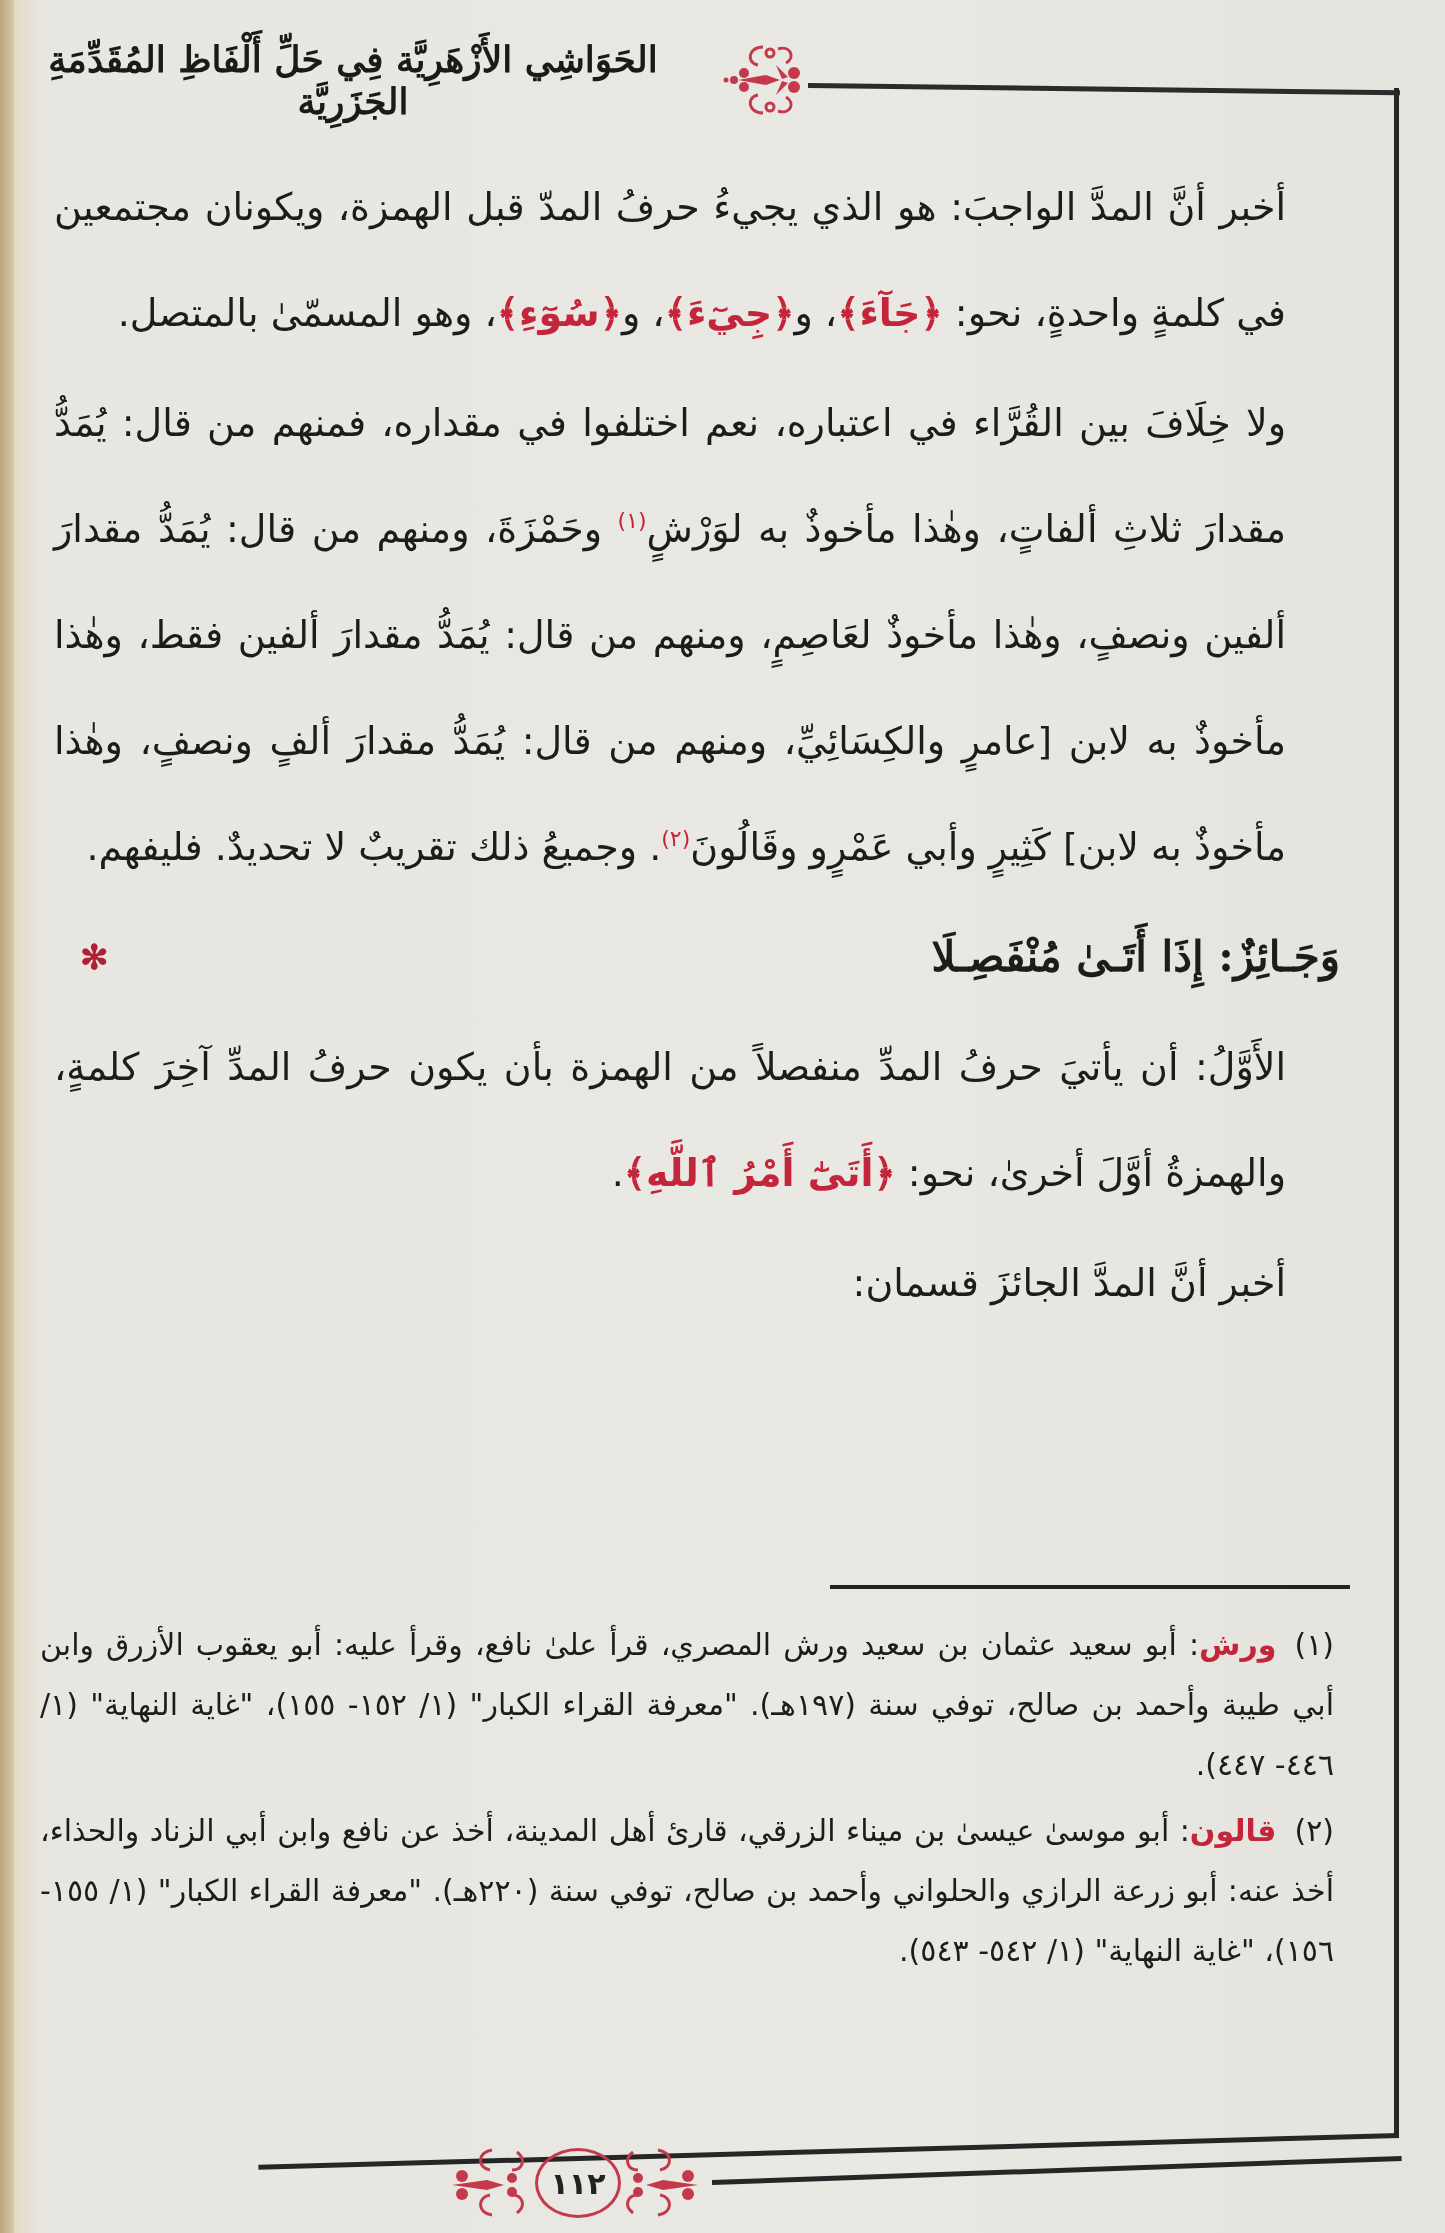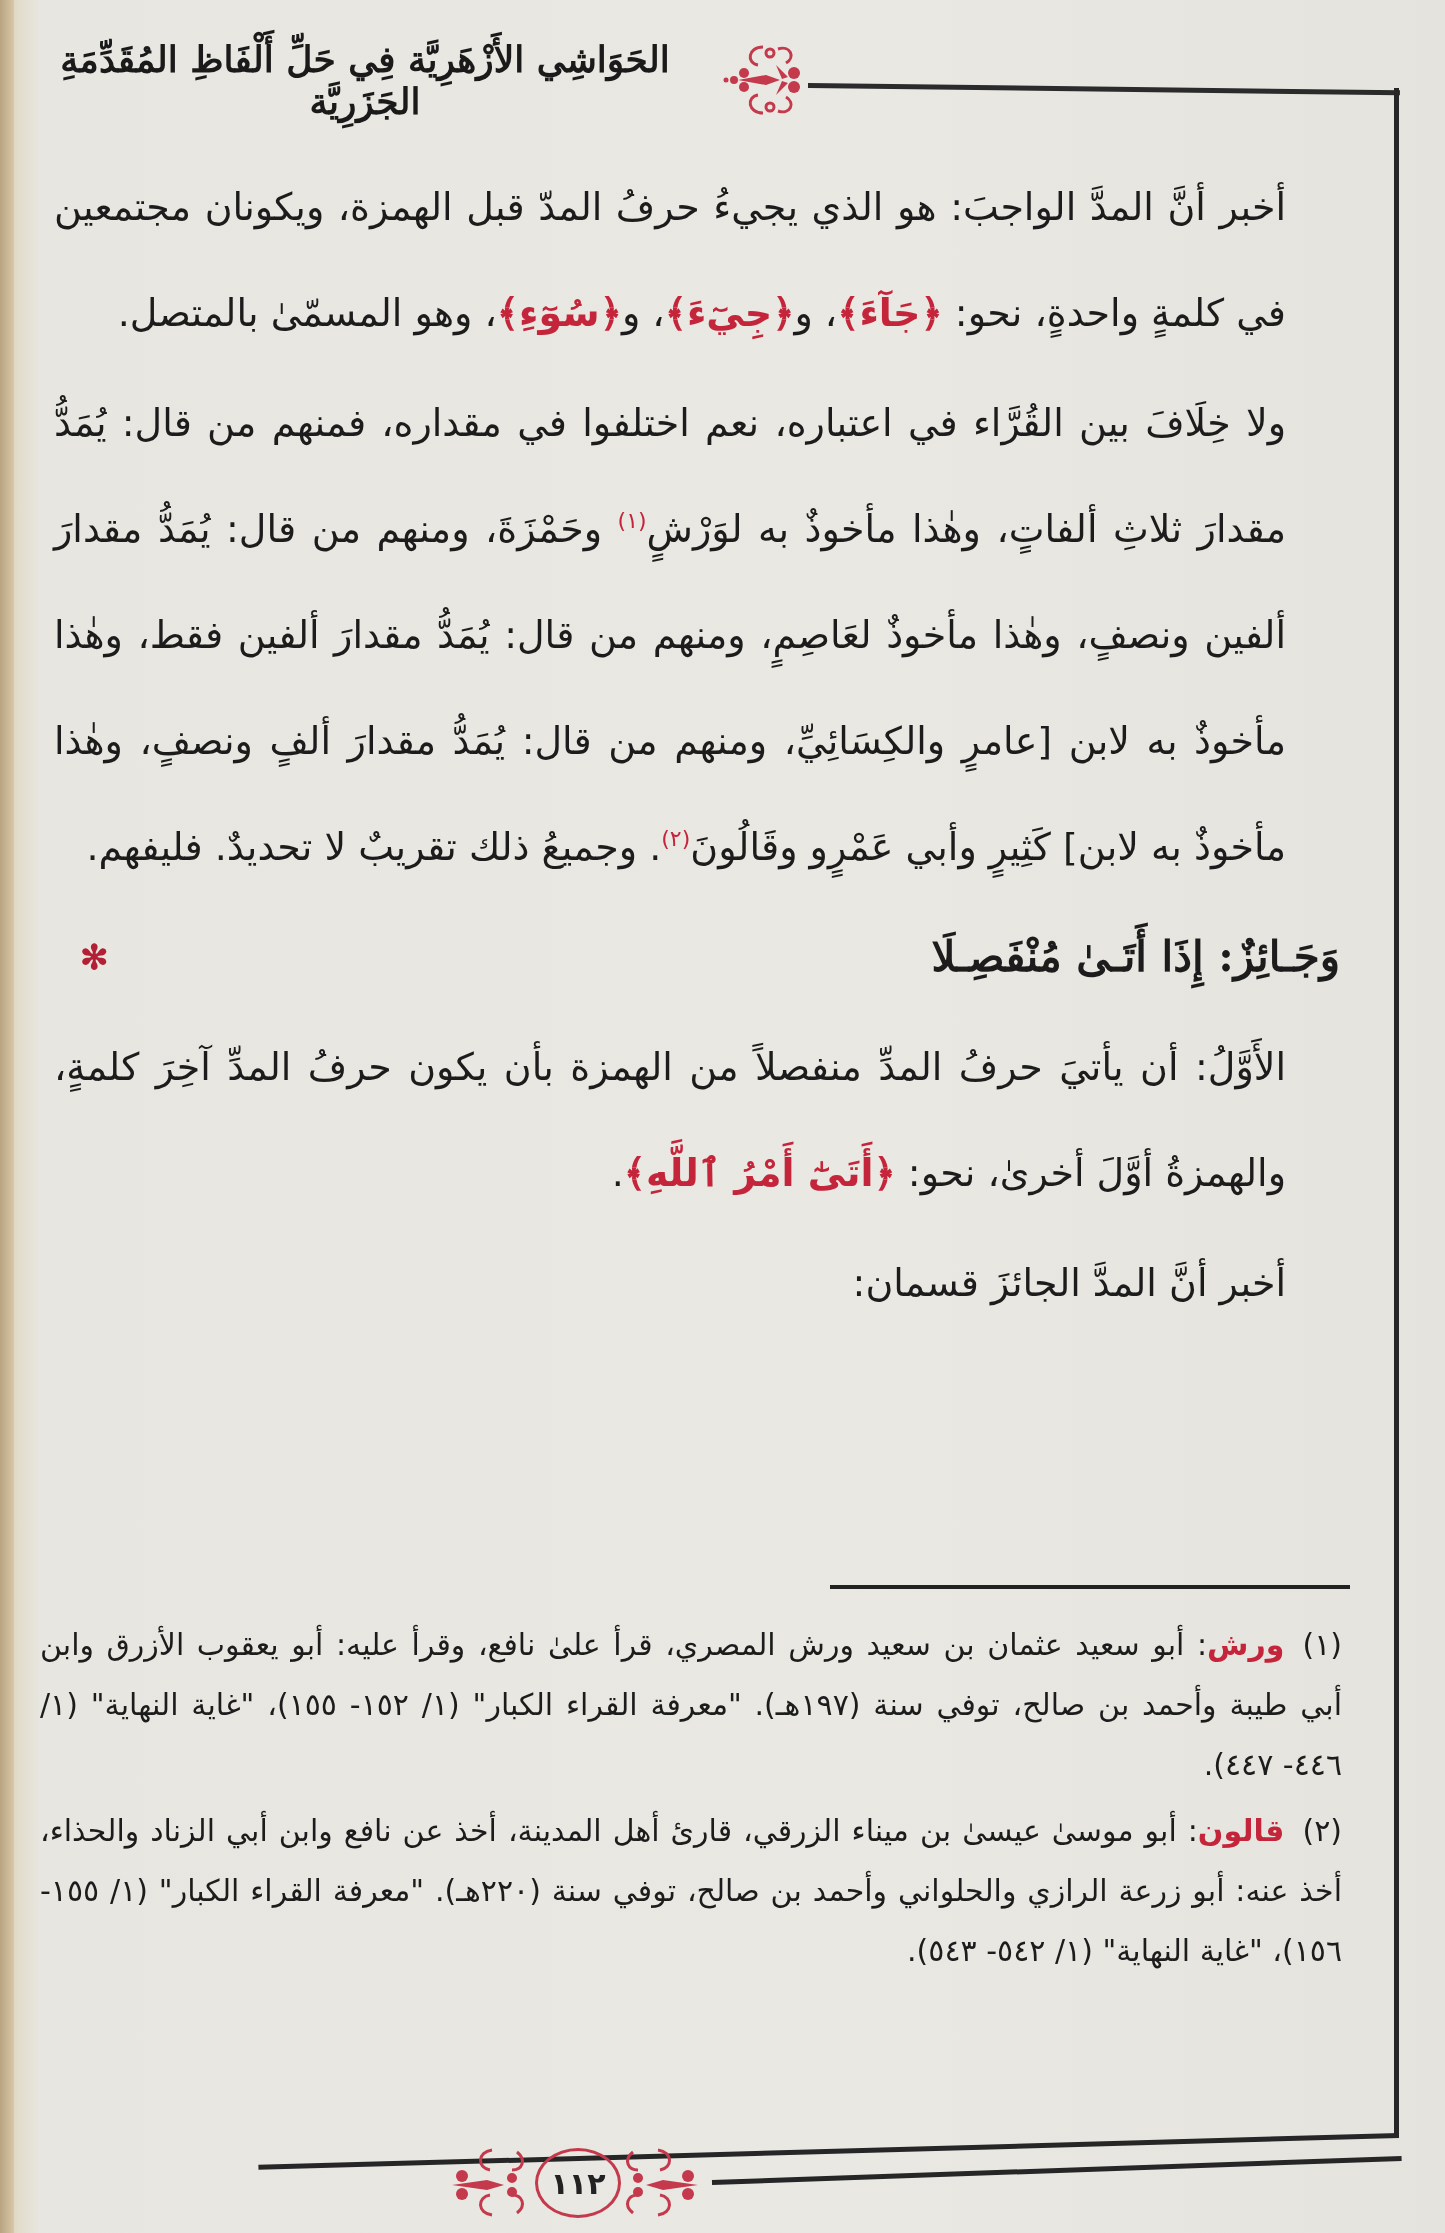--- a/index.html
+++ b/index.html
@@ -12,21 +12,21 @@
   .page {
     position: absolute; left: 0; top: 0; width: 1445px; height: 2233px;
     background: linear-gradient(90deg, #d9c9a8 0px, #e2dccb 18px, #e7e6e0 40px, #e9e8e3 60%, #e4e3dd 100%);
   }
   .binding-shadow {
     position: absolute; left: 0; top: 0; width: 14px; height: 2233px;
     background: linear-gradient(90deg, #b9a481, #d8c8a6);
   }
   
   .header-title {
-    position: absolute; left: 60px; top: 38px; width: 610px; height: 70px;
+    position: absolute; left: 48px; top: 38px; width: 610px; height: 70px;
     direction: rtl; text-align: center;
     font-family: "DejaVu Serif", serif; font-size: 36px; font-weight: bold;
     color: #1a1a1a; letter-spacing: 0px;
   }
   .ornament { position: absolute; width: 90px; height: 90px; }
   .ornament svg { width: 100%; height: 100%; }
   .header-ornament { left: 718px; top: 35px; }
   .header-rule {
     position: absolute; left: 808px; top: 83px; width: 592px; height: 5px;
     background: #2b2b2b; transform: rotate(0.7deg); transform-origin: left center;
@@ -61,21 +61,21 @@
   .fn-rule {
     position: absolute; left: 830px; top: 1585px; width: 520px; height: 4px;
     background: #222;
   }
   .footnotes {
     position: absolute; left: 40px; top: 1615px; width: 1310px;
     direction: rtl; text-align: justify;
     font-family: "DejaVu Sans", sans-serif; font-size: 30px; line-height: 60px;
     color: #1c1c1c;
   }
-  .footnotes p { margin: 0 8px 6px 0; }
+  .footnotes p { margin: 0 16px 6px 0; }
   .fn-num { margin-left: 18px; }
   .fn-name { color: #c4253a; font-weight: bold; }
   
   .page-number-wrap { position: absolute; left: 430px; top: 2140px; width: 290px; height: 85px; }
   .page-number {
     position: absolute; left: 105px; top: 8px; width: 80px; height: 64px;
     border: 3px solid #c4394c; border-radius: 50%;
     display: flex; align-items: center; justify-content: center;
     font-family: "DejaVu Sans", sans-serif; font-size: 30px; font-weight: bold; color: #222; text-align: center;
   }

